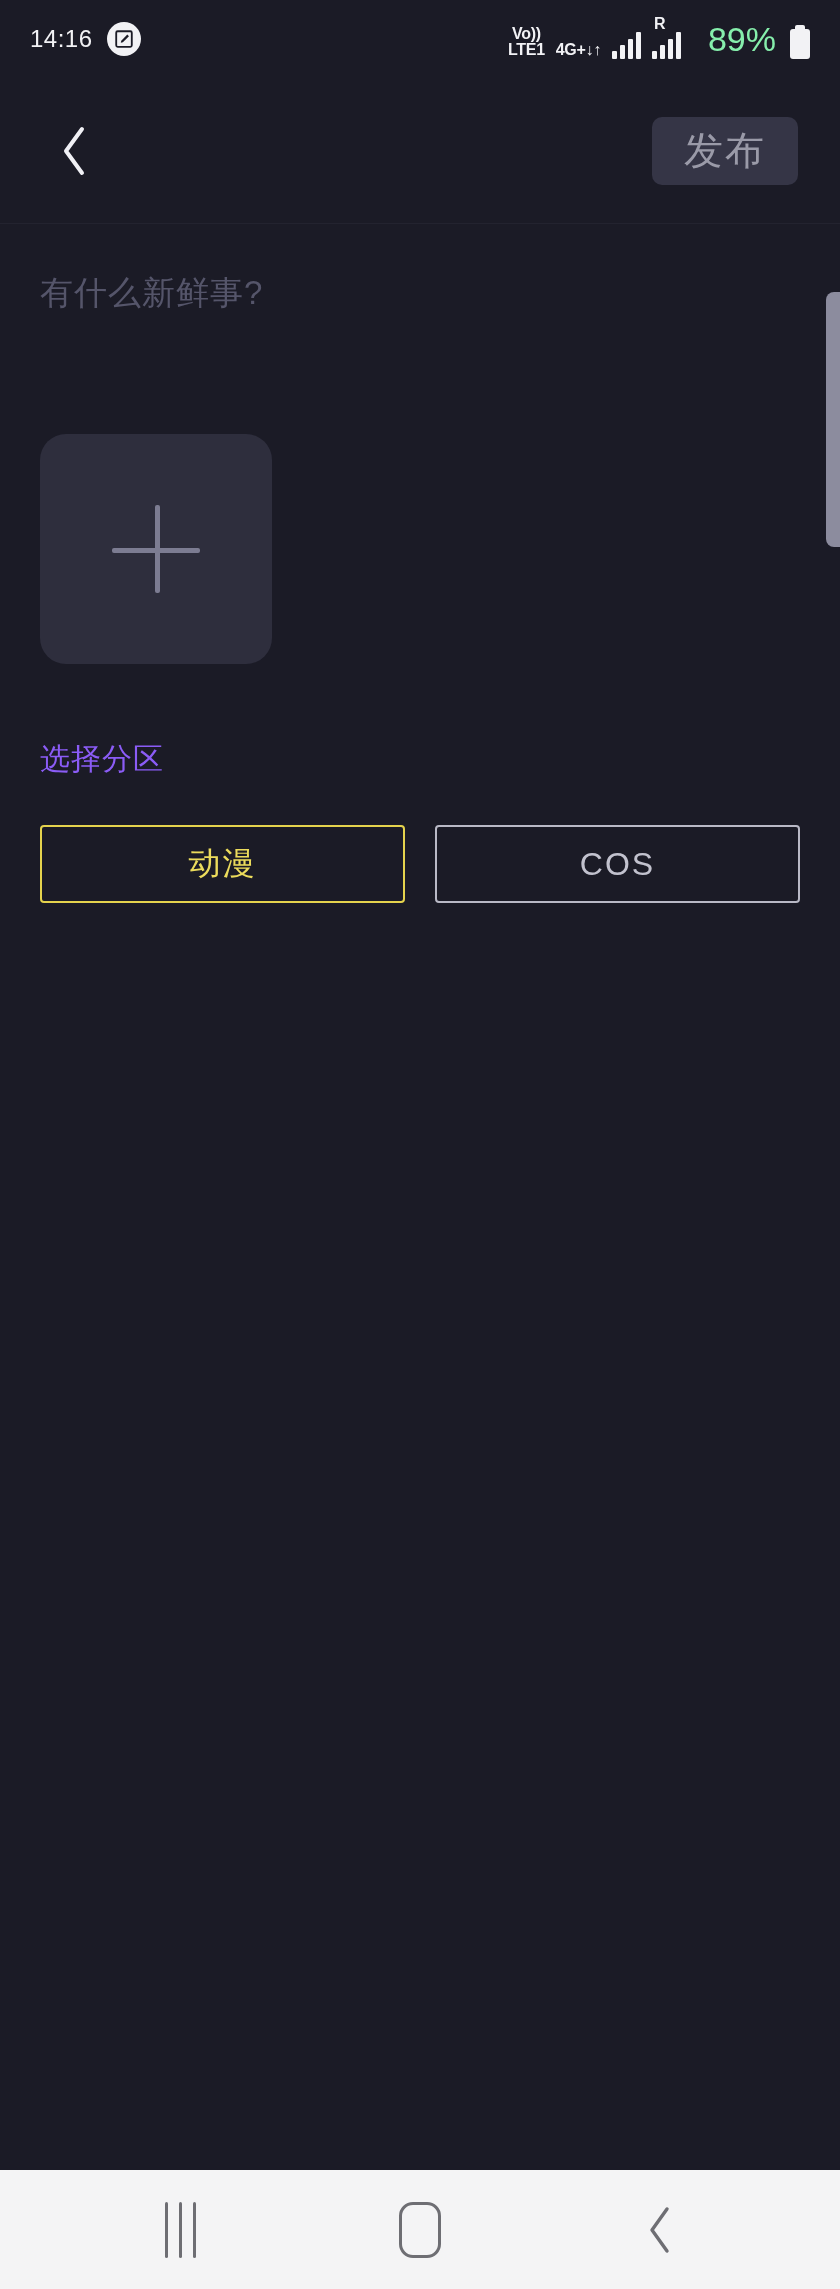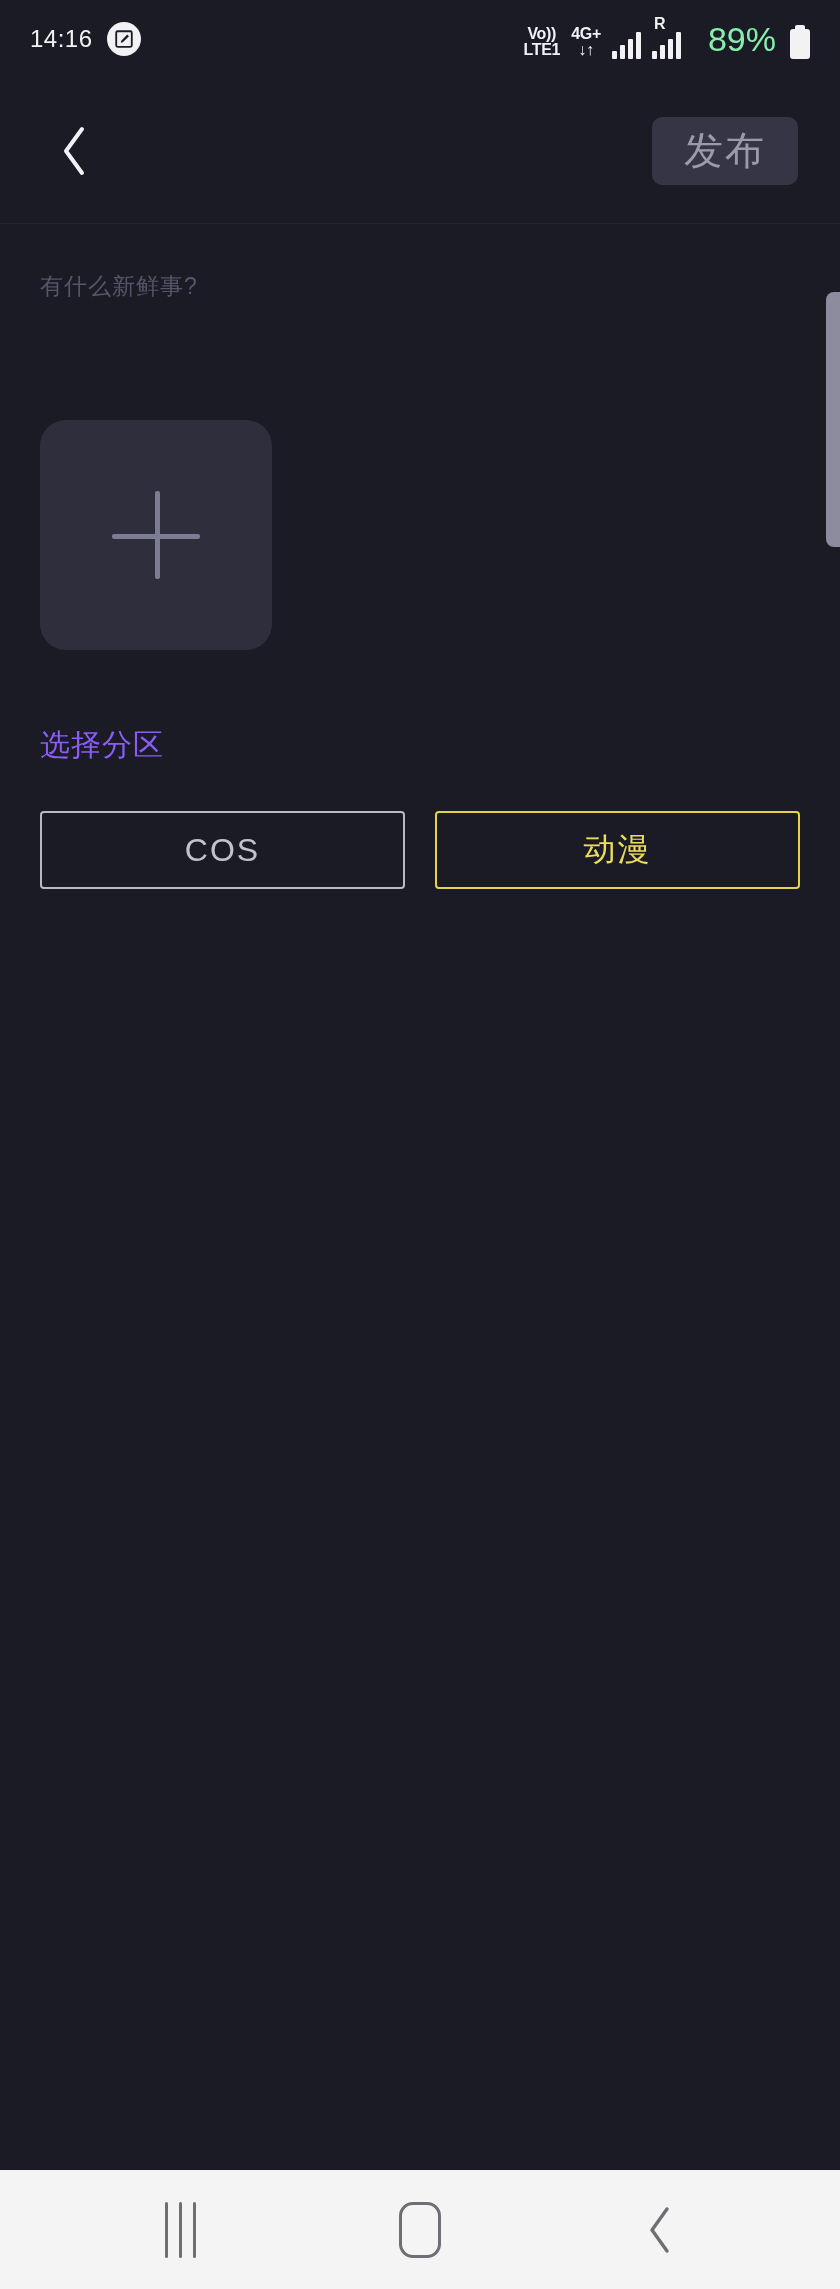--- a/index.html
+++ b/index.html
@@ -33,21 +33,21 @@
     background:#f2f2f5;
     display:flex; align-items:center; justify-content:center;
   }
   .sb-right { display:flex; align-items:flex-end; gap:11px; }
   .volte {
     display:flex; flex-direction:column; align-items:center;
     color:#f2f2f5; line-height:1.02;
   }
   .volte span { font-size:16px; font-weight:700; letter-spacing:-0.3px; }
   .net-txt {
-    display:flex; flex-direction:column; align-items:center;
+    display:flex; flex-direction:row; align-items:center;
     color:#f2f2f5; line-height:1.02;
   }
   .net-txt span { font-size:16px; font-weight:700; letter-spacing:-0.3px; }
   .bars { display:flex; align-items:flex-end; gap:3px; height:27px; }
   .bars i { width:5px; background:#f2f2f5; border-radius:1px; display:block; }
   .bars i:nth-child(1){ height:8px; }
   .bars i:nth-child(2){ height:14px; }
   .bars i:nth-child(3){ height:20px; }
   .bars i:nth-child(4){ height:27px; }
   .roam { position:relative; display:flex; align-items:flex-end; }
@@ -88,21 +88,21 @@
     color:#9a9aa8; font-size:39px; letter-spacing:2px;
     cursor:pointer; user-select:none;
   }
 
   
   .compose {
     position:relative;
     padding:46px 40px 0 40px;
   }
   .compose-placeholder {
-    color:#55556a; font-size:23px; letter-spacing:1px; line-height:1.4;
+    color:#55556a; font-size:33px; letter-spacing:1px; line-height:1.4;
   }
   .scroll-indicator {
     position:absolute; right:0; top:68px;
     width:14px; height:255px;
     background:#8c8c9e; border-radius:8px 0 0 8px;
   }
 
   
   .media-row { padding:118px 40px 0 40px; }
   .add-image {
@@ -238,22 +238,22 @@
 
   <div class="media-row">
     <div class="add-image">
       <span class="plus"></span>
     </div>
   </div>
 
   <div class="section">
     <div class="section-title">选择分区</div>
     <div class="chips">
+      <div class="chip selected">动漫</div>
       <div class="chip">COS</div>
-      <div class="chip selected">动漫</div>
     </div>
 
   </div>
 
   <div class="spacer"></div>
 
   <div class="navbar">
     <div class="nav-btn">
       <span class="nav-recents">
           <i></i>

